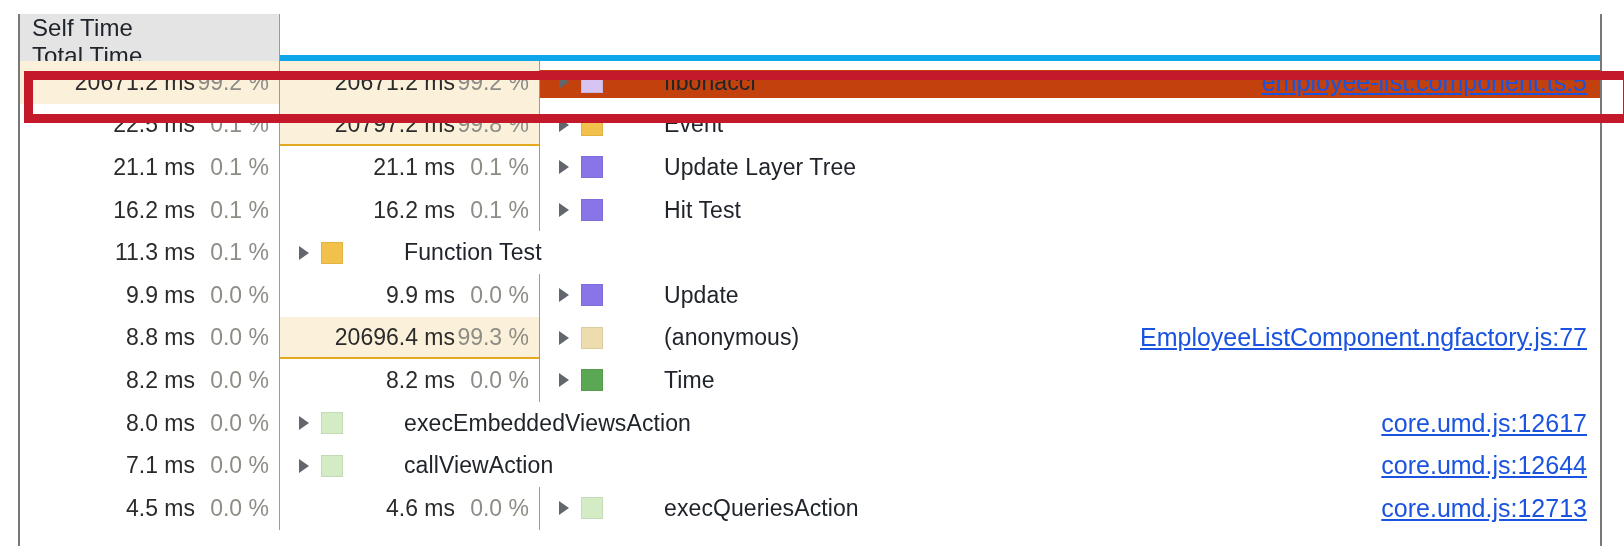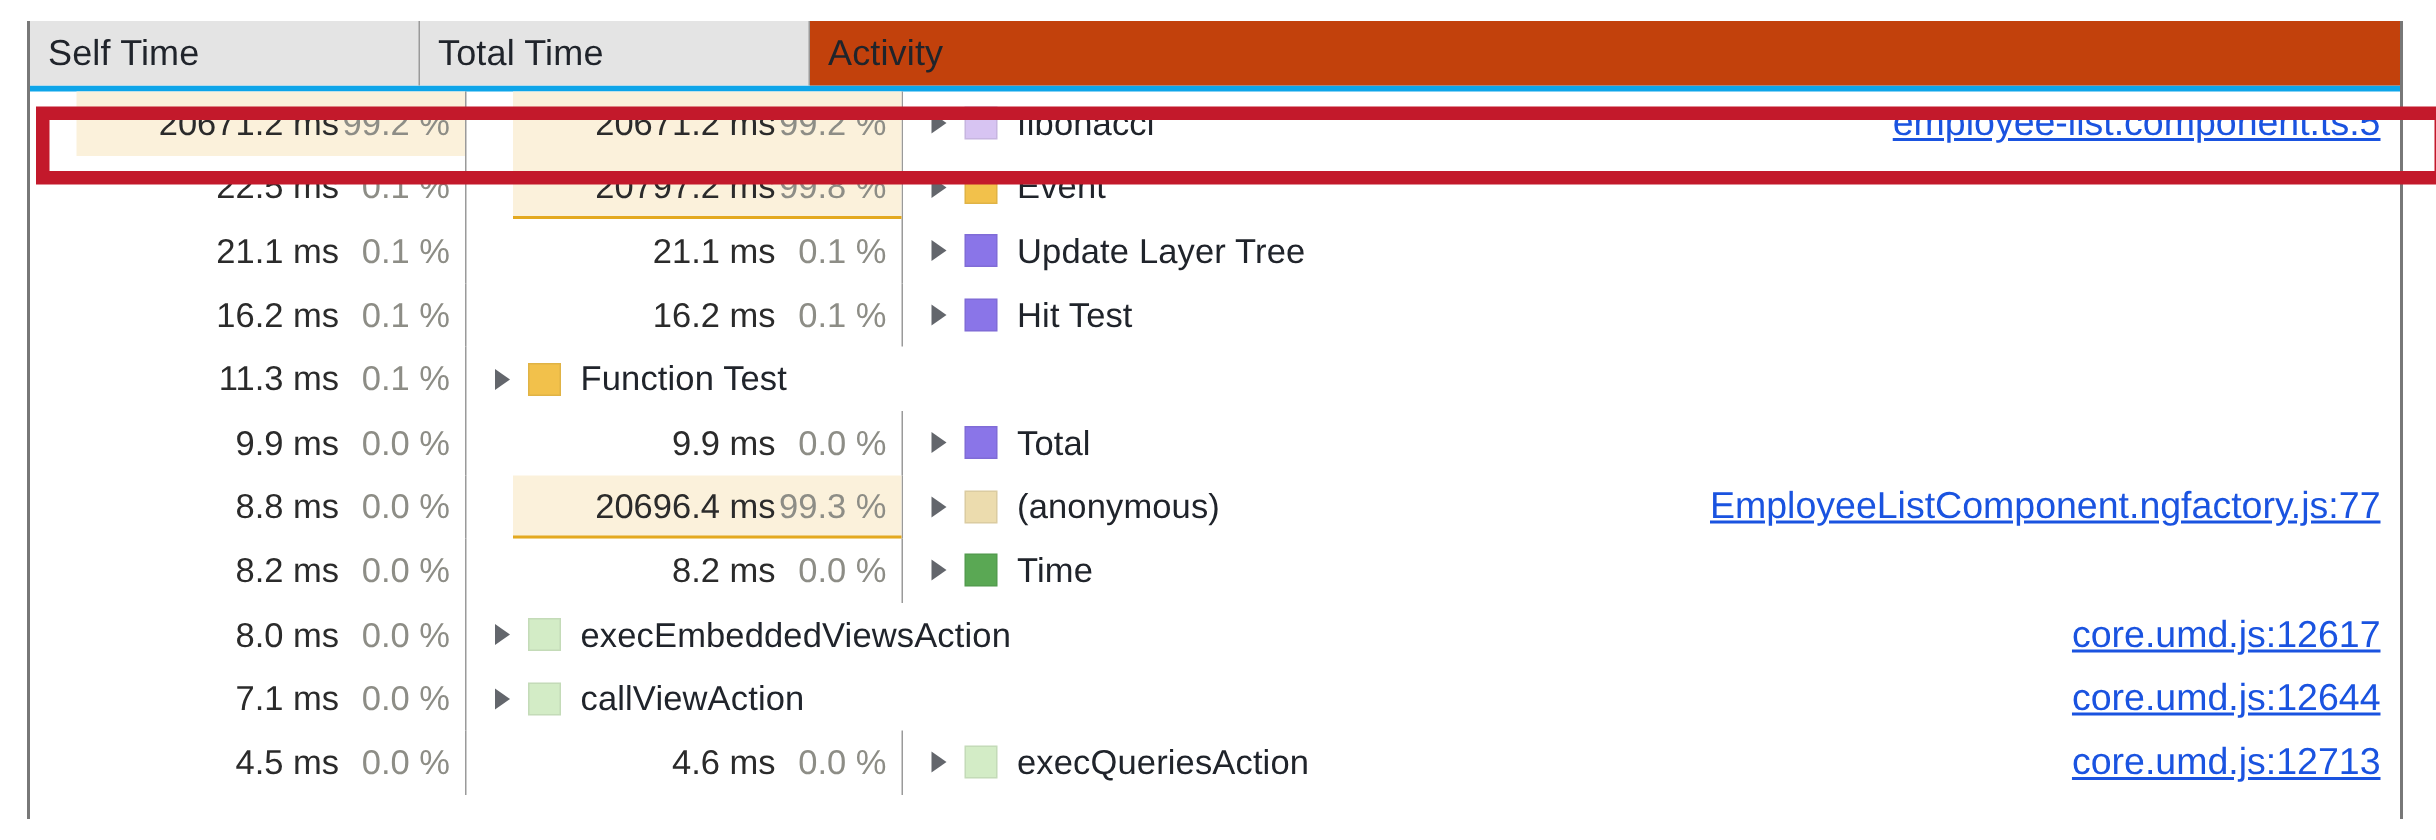--- a/index.html
+++ b/index.html
@@ -21,21 +21,22 @@
     border-left:2px solid #787878;
     border-right:2px solid #787878;
     background:#ffffff;
   }
 
   
   .thead{
     display:flex;
     height:47px;
     box-sizing:border-box;
-    border-bottom:4px solid #0ea5e9;
+    border-bottom:6px solid #0ea5e9;
+    flex-direction:column;
   }
   .th{
     box-sizing:border-box;
     display:flex;align-items:center;
     font-size:24px;
     color:#20242b;
     background:#e4e4e4;
     padding-left:12px;
     letter-spacing:.1px;
   }
@@ -58,21 +59,20 @@
     width:260px;
     position:relative;
     display:flex;
     align-items:center;
     justify-content:flex-end;
     padding-right:10px;
     font-size:23px;
     color:#2b2b2b;
     border-right:1px solid #9a9a9a;
     white-space:nowrap;
-    margin-left:31px;
   }
   .cell-num .ms{ color:#2b2b2b; }
   .cell-num .pct{
     color:#8d8d86;
     display:inline-block;
     width:74px;
     text-align:right;
   }
   
   .cell-num .fill{
@@ -111,20 +111,21 @@
     flex:0 0 22px;
     margin-right:13px;
     border:1px solid rgba(0,0,0,.07);
     box-sizing:border-box;
   }
   .act-name{
     font-size:23px;
     color:#20242b;
     white-space:nowrap;
     letter-spacing:.1px;
+    margin-left:48px;
   }
   .spacer{flex:1;}
   .src-link{
     font-size:25px;
     color:#1a53e0;
     text-decoration:underline;
     white-space:nowrap;
     padding-right:13px;
     cursor:pointer;
   }
@@ -251,21 +252,21 @@
         <div class="cell-num">
           <span class="txt"><span class="ms">9.9 ms</span><span class="pct">0.0 %</span></span>
         </div>
         <div class="cell-act">
           <span class="disclosure">
             <svg width="16" height="18" viewBox="0 0 16 18" aria-hidden="true">
               <path d="M3 2 L13 9 L3 16 Z" fill="#63666c"></path>
             </svg>
           </span>
           <span class="swatch" style="background: rgb(138, 117, 232);"></span>
-          <span class="act-name">Total</span>
+          <span class="act-name">Update</span>
           <span class="spacer"></span>
         </div>
       </div>
       <div class="row">
         <div class="cell-num">
           <span class="txt"><span class="ms">8.8 ms</span><span class="pct">0.0 %</span></span>
         </div>
         <div class="cell-num">
           <div class="fill" style="width: 100%;"></div>
           <div class="bar" style="width: 100%;"></div>

